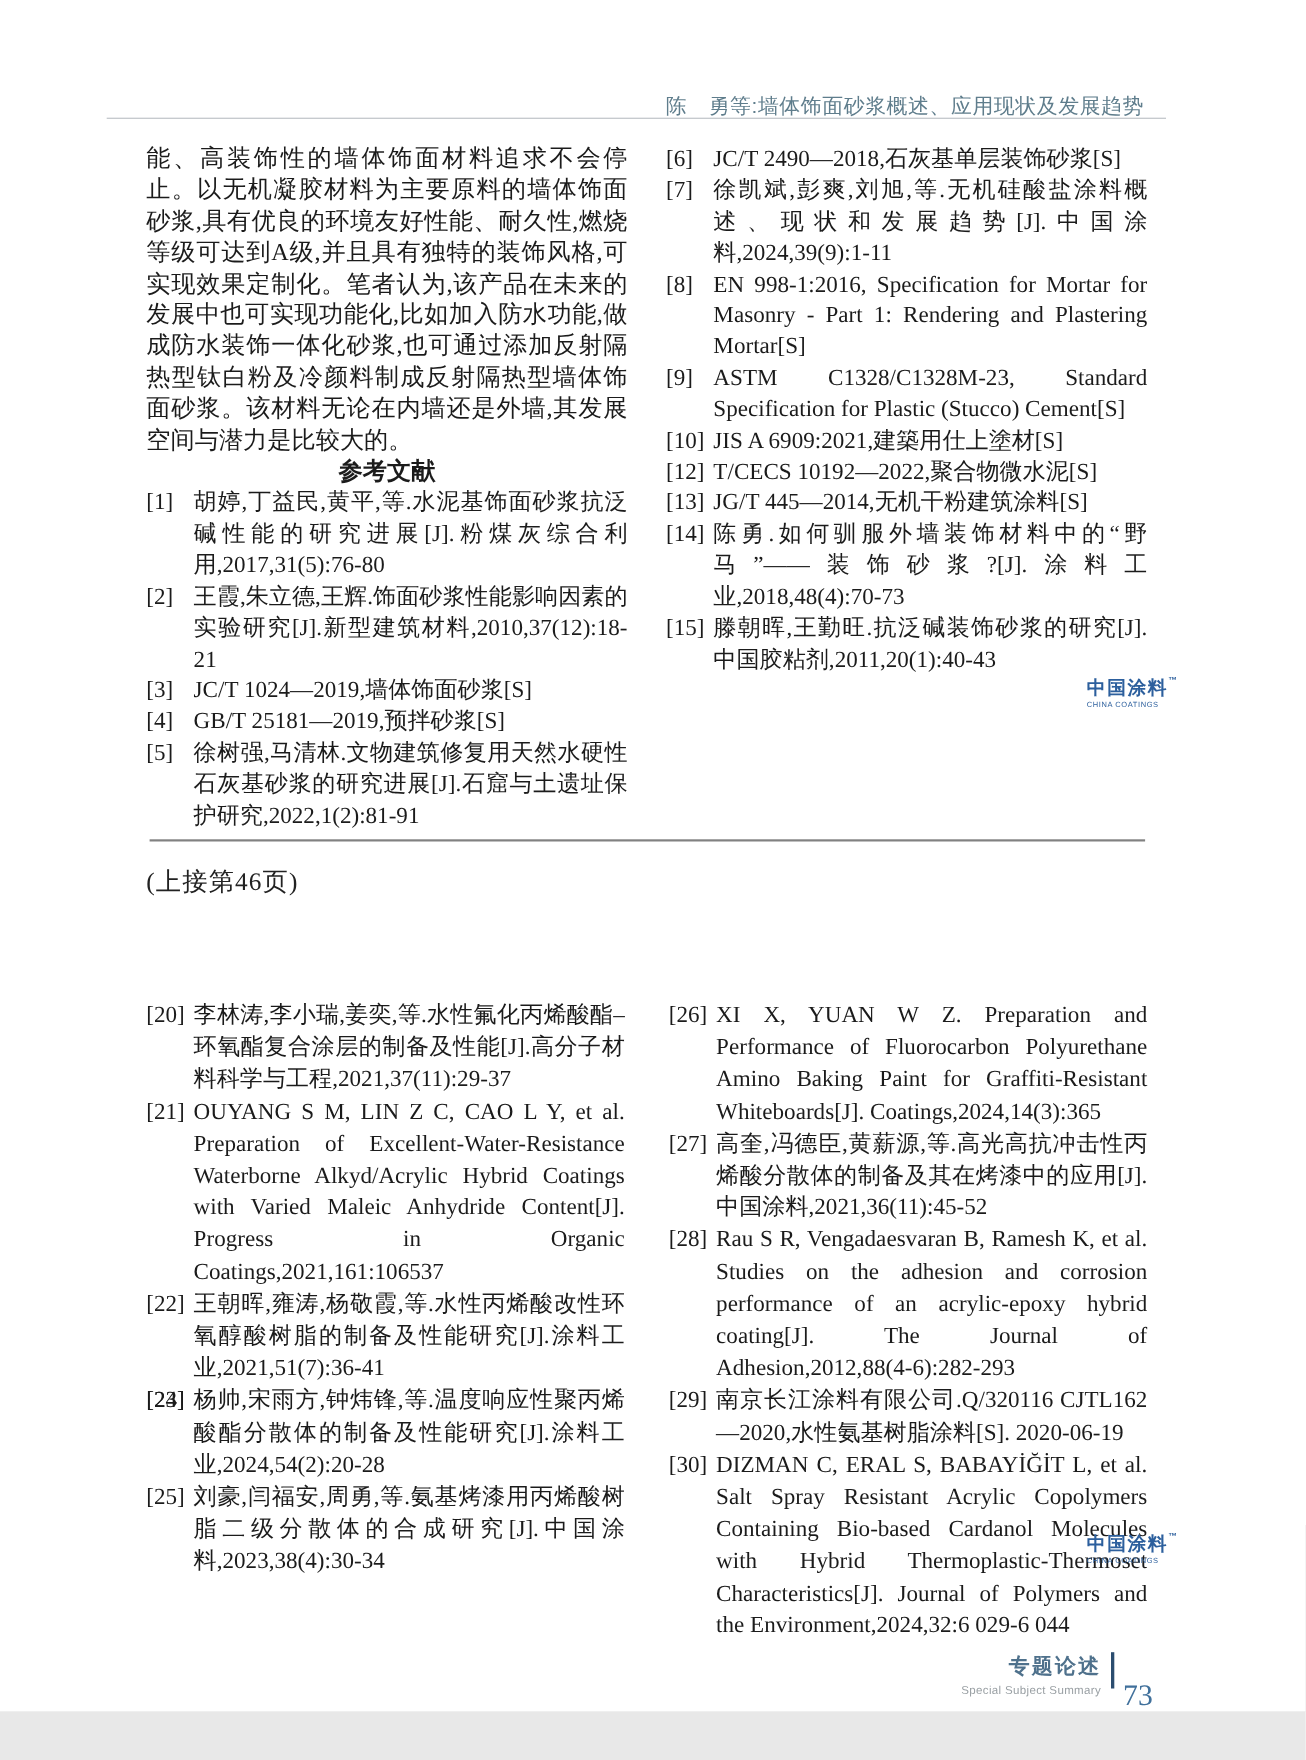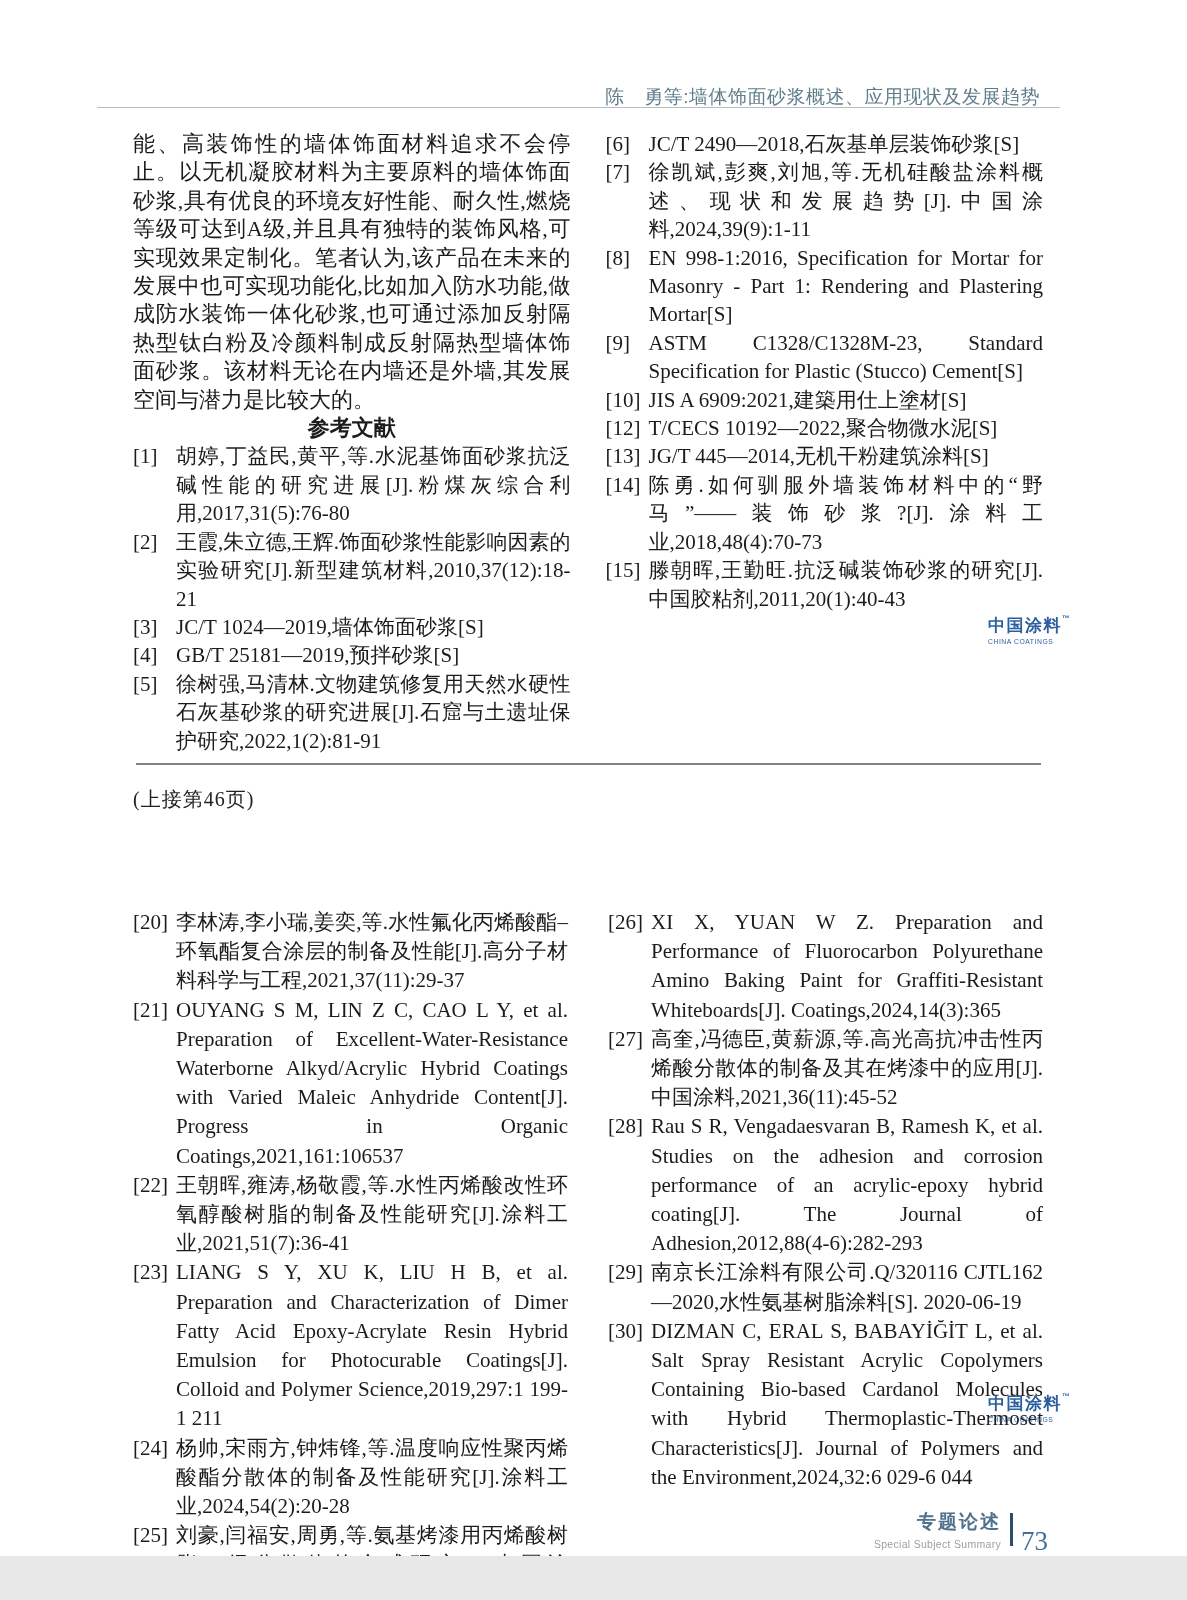--- a/index.html
+++ b/index.html
@@ -33,32 +33,32 @@
   .ref-item {
     position:relative; padding-left:43px;
     font-size:21px; line-height:28.4px; text-align:justify;
   }
   .bottom-columns .ref-item { line-height:29.2px; }
   .ref-num { position:absolute; left:0; top:0; }
   .mid-divider {
     position:absolute; top:763px; left:136px; width:905px; height:2px; background:#818181;
   }
   .continued-note {
-    position:absolute; top:786px; left:133px; font-size:20px; letter-spacing:1px; color:#222;
+    position:absolute; top:786px; left:133px; font-size:23px; letter-spacing:1px; color:#222;
   }
   .logo { position:absolute; text-align:left;
     font-family:"Liberation Sans","DejaVu Sans",sans-serif; color:#2c5f9d; }
   .logo-1 { left:988px; top:614px; }
   .logo-2 { left:988px; top:1392px; }
   .logo-cn { font-size:17px; font-weight:bold; letter-spacing:1.5px; white-space:nowrap; }
   .logo-mark { font-size:8px; vertical-align:top; letter-spacing:0; }
   .logo-en { font-size:6.8px; letter-spacing:0.55px; margin-top:1px; white-space:nowrap; }
   .footer {
     position:absolute; top:1502px; right:139px;
-    display:flex; align-items:center;
+    display:flex; align-items:flex-start;
     font-family:"Liberation Sans","DejaVu Sans",sans-serif;
   }
   .footer-labels { text-align:right; margin-right:9px; }
   .footer-cn { font-size:19px; font-weight:bold; letter-spacing:2px; color:#4f718c; }
   .footer-en { font-size:10.5px; letter-spacing:0.3px; color:#9aa0a4; margin-top:3px; }
   .footer-bar { width:3px; height:33px; background:#2b4d6f; margin-right:8px; }
   .footer-page {
     font-size:27px; color:#40709b; margin-top:24px;
     font-family:"Liberation Serif","DejaVu Serif",serif;
   }
@@ -105,21 +105,21 @@
 
   <div class="mid-divider"></div>
   <div class="continued-note">(上接第46页)</div>
 
   <div class="bottom-columns">
     <div class="col">
       <div class="ref-list">
           <div class="ref-item"><span class="ref-num">[20]</span><span class="ref-text">李林涛,李小瑞,姜奕,等.水性氟化丙烯酸酯–环氧酯复合涂层的制备及性能[J].高分子材料科学与工程,2021,37(11):29-37</span></div>
           <div class="ref-item"><span class="ref-num">[21]</span><span class="ref-text">OUYANG S M, LIN Z C, CAO L Y, et al. Preparation of Excellent-Water-Resistance Waterborne Alkyd/Acrylic Hybrid Coatings with Varied Maleic Anhydride Content[J]. Progress in Organic Coatings,2021,161:106537</span></div>
           <div class="ref-item"><span class="ref-num">[22]</span><span class="ref-text">王朝晖,雍涛,杨敬霞,等.水性丙烯酸改性环氧醇酸树脂的制备及性能研究[J].涂料工业,2021,51(7):36-41</span></div>
-          <div class="ref-item"><span class="ref-num">[23]</span><span class="ref-text">LIANG S Y, XU K, LIU H B, et al. Preparation and Characterization of Dimer Fatty Acid Epoxy-Acrylate Resin Hybrid Emulsion for Photocurable Coatings[J]. Colloid and Polymer Science,2019,297:1 199-1 211</span></div>
+          <div class="ref-item"><span class="ref-num">[23]</span></div>
           <div class="ref-item"><span class="ref-num">[24]</span><span class="ref-text">杨帅,宋雨方,钟炜锋,等.温度响应性聚丙烯酸酯分散体的制备及性能研究[J].涂料工业,2024,54(2):20-28</span></div>
           <div class="ref-item"><span class="ref-num">[25]</span><span class="ref-text">刘豪,闫福安,周勇,等.氨基烤漆用丙烯酸树脂二级分散体的合成研究[J].中国涂料,2023,38(4):30-34</span></div>
         </div>
     </div>
     <div class="col">
       <div class="ref-list">
           <div class="ref-item"><span class="ref-num">[26]</span><span class="ref-text">XI X, YUAN W Z. Preparation and Performance of Fluorocarbon Polyurethane Amino Baking Paint for Graffiti-Resistant Whiteboards[J]. Coatings,2024,14(3):365</span></div>
           <div class="ref-item"><span class="ref-num">[27]</span><span class="ref-text">高奎,冯德臣,黄薪源,等.高光高抗冲击性丙烯酸分散体的制备及其在烤漆中的应用[J].中国涂料,2021,36(11):45-52</span></div>
           <div class="ref-item"><span class="ref-num">[28]</span><span class="ref-text">Rau S R, Vengadaesvaran B, Ramesh K, et al. Studies on the adhesion and corrosion performance of an acrylic-epoxy hybrid coating[J]. The Journal of Adhesion,2012,88(4-6):282-293</span></div>
           <div class="ref-item"><span class="ref-num">[29]</span><span class="ref-text">南京长江涂料有限公司.Q/320116 CJTL162—2020,水性氨基树脂涂料[S]. 2020-06-19</span></div>

